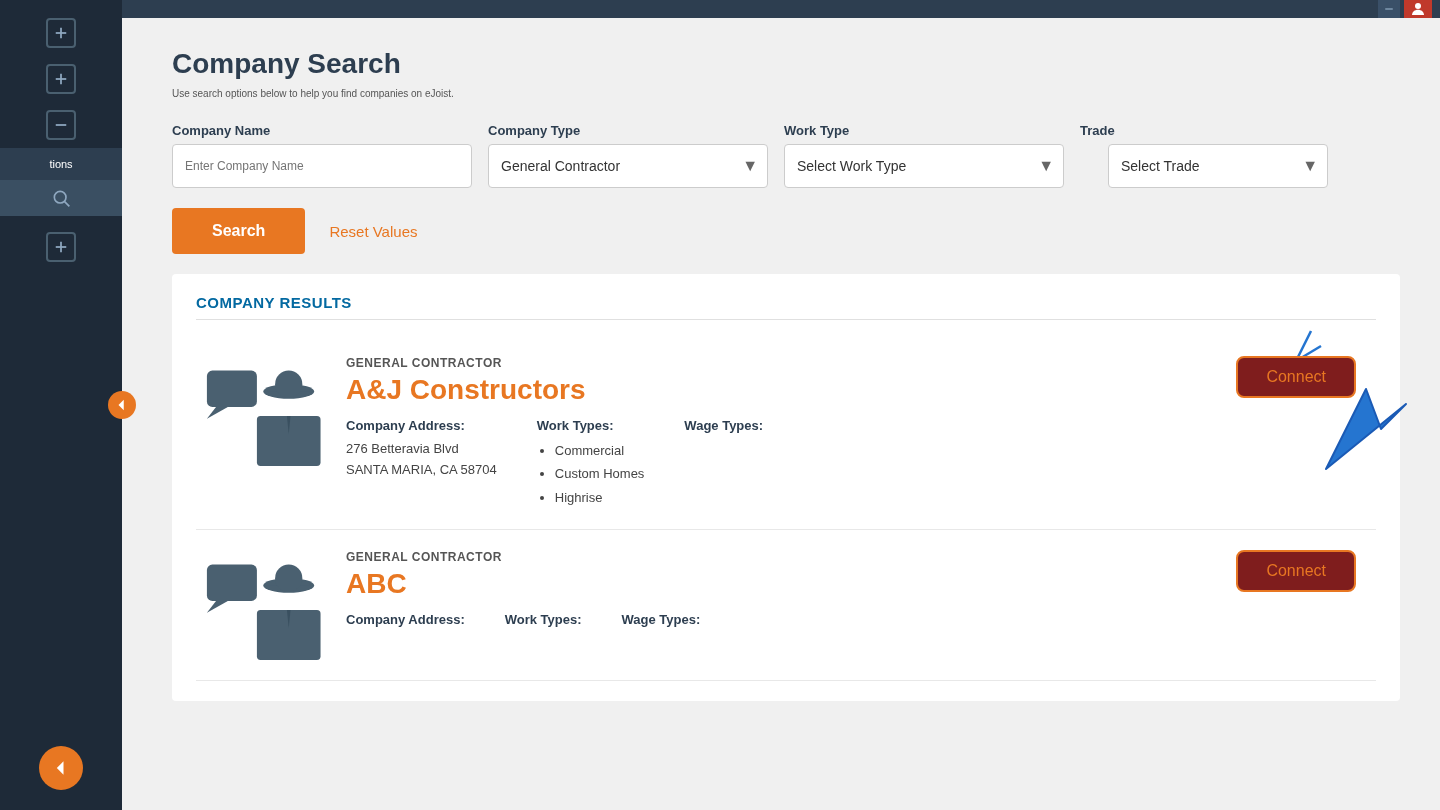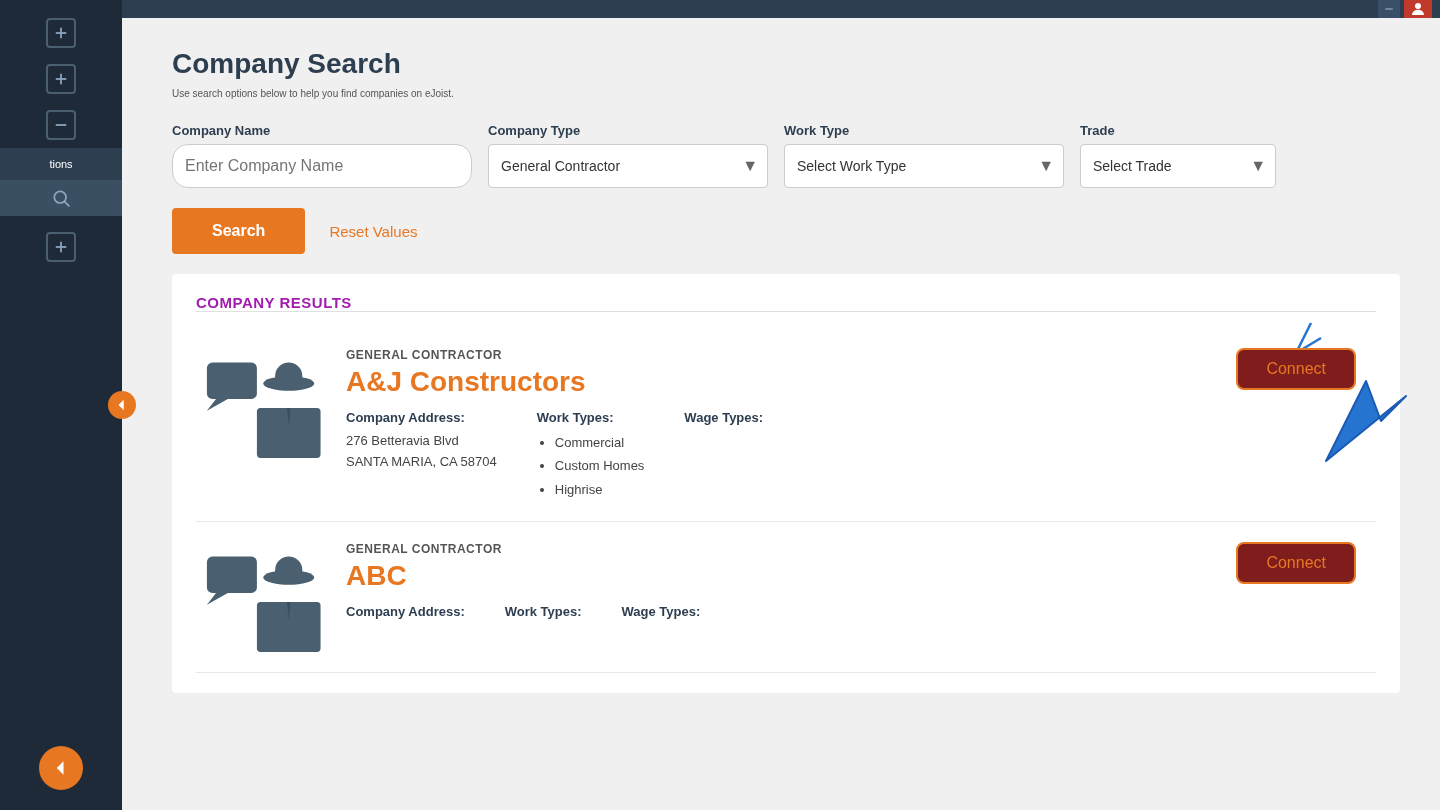--- a/index.html
+++ b/index.html
@@ -97,23 +97,23 @@
       gap: 6px;
     }
     .form-label {
       font-size: 13px;
       font-weight: 600;
       color: #2d3e50;
     }
     .form-input {
       height: 44px;
       border: 1px solid #ccc;
-      border-radius: 16px;
+      border-radius: 4px;
       padding: 0 12px;
-      font-size: 16px;
+      font-size: 12px;
       color: #999;
       background: #fff;
       outline: none;
     }
     .form-select {
       height: 44px;
       border: 1px solid #ccc;
       border-radius: 4px;
       padding: 0 36px 0 12px;
       font-size: 14px;
@@ -130,21 +130,21 @@
       position: absolute;
       right: 10px;
       top: 50%;
       transform: translateY(-50%);
       pointer-events: none;
       color: #666;
     }
     .company-name-input { width: 300px; }
     .company-type-select { width: 280px; }
     .work-type-select { width: 280px; }
-    .trade-select { width: 196px; }
+    .trade-select { width: 220px; margin-left: 28px; }
 
     .search-actions {
       display: flex;
       align-items: center;
       gap: 24px;
       margin-top: 4px;
     }
     .search-btn {
       background: #e87722;
       color: white;
@@ -167,23 +167,24 @@
     
     .results-area {
       margin: 0 40px 20px 50px;
       background: white;
       border-radius: 4px;
       padding: 20px 24px;
     }
     .results-title {
       font-size: 15px;
       font-weight: 700;
-      color: #a21caf;
+      color: #0369a1;
       letter-spacing: 0.5px;
       margin-bottom: 16px;
+      padding-bottom: 8px;
       border-bottom: 1px solid #e0e0e0;
     }
 
     
     .company-card {
       display: flex;
       align-items: flex-start;
       padding: 20px 0;
       border-bottom: 1px solid #e8e8e8;
       position: relative;

